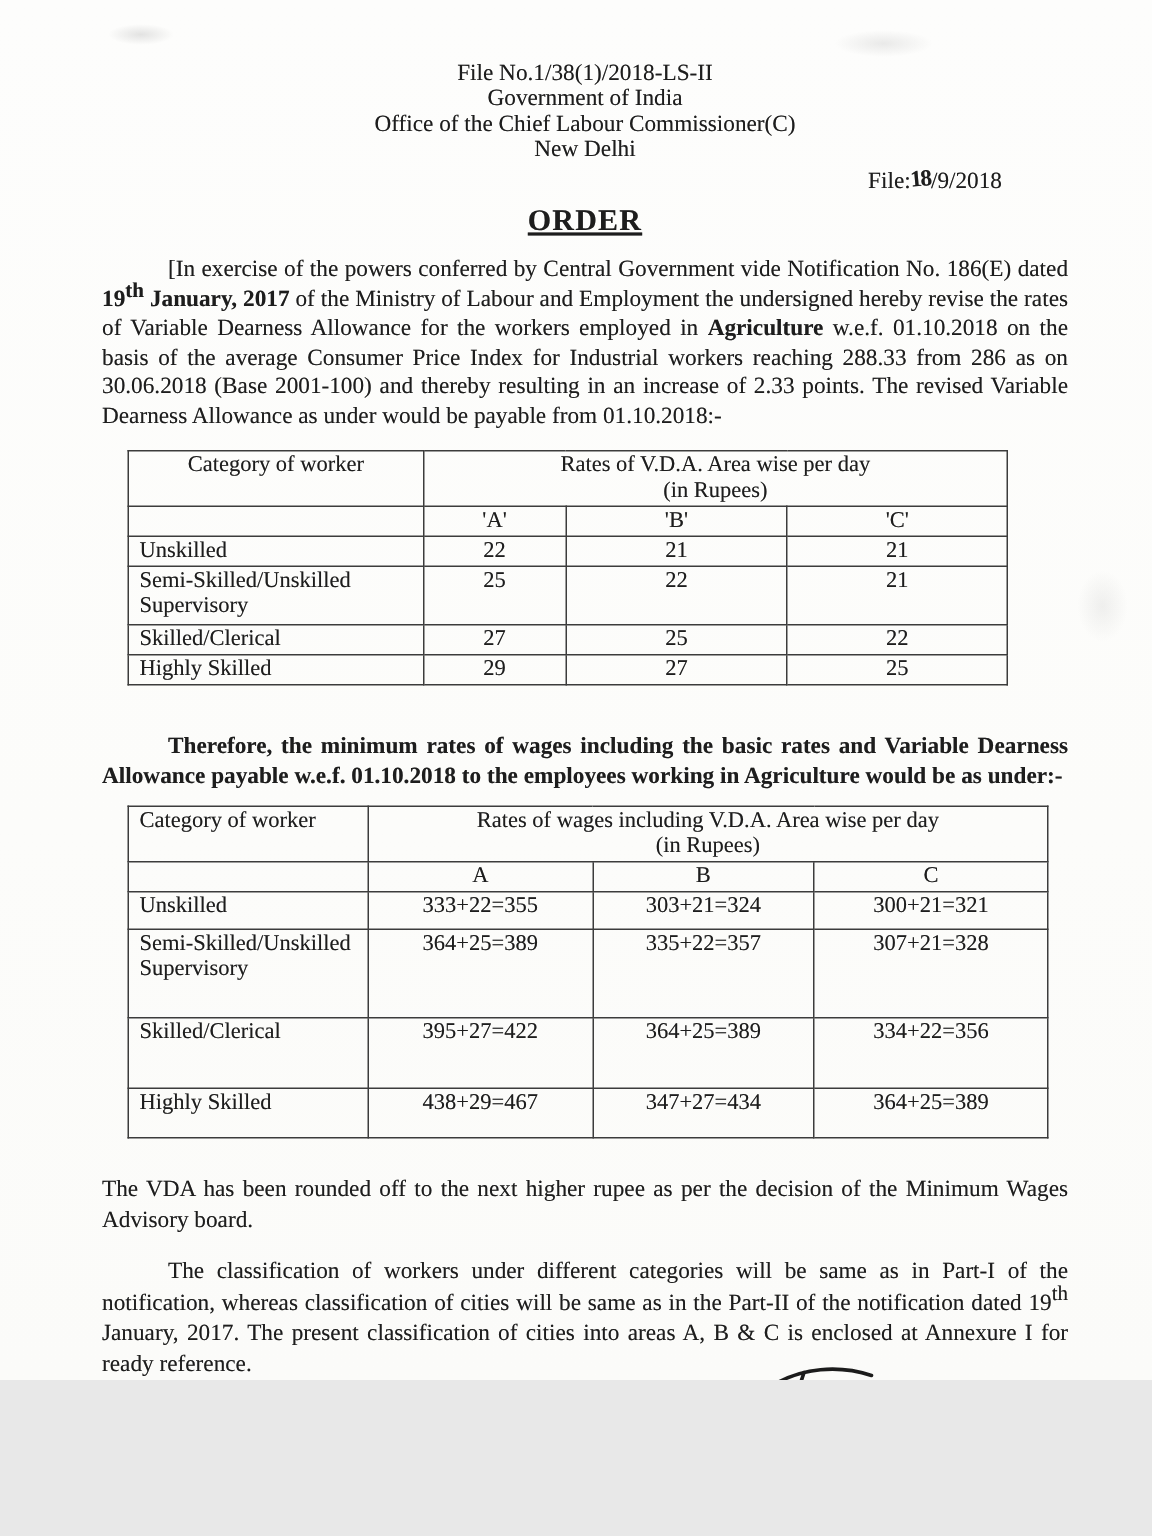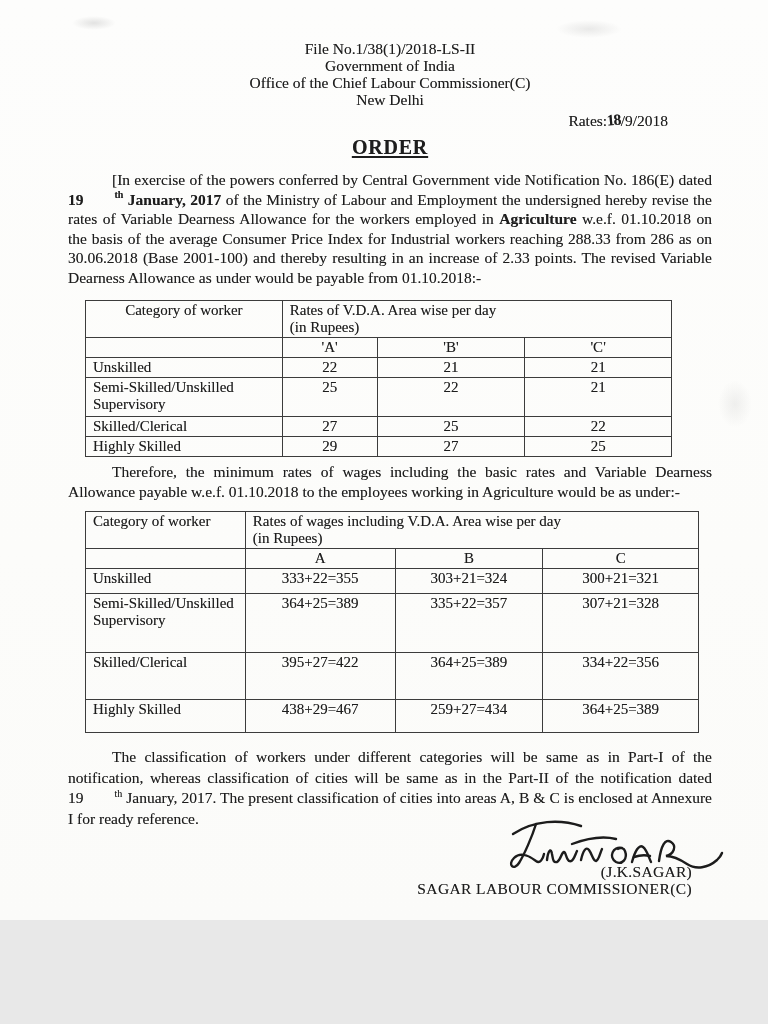--- a/index.html
+++ b/index.html
@@ -29,46 +29,46 @@
   .hand-day { display:inline-block; transform:rotate(-5deg) translateY(-1px); letter-spacing:-1px; font-weight:600; }
   .order-title {
     text-align:center; font-weight:bold; letter-spacing:0.8px;
     font-size:20px; margin-top:6px;
   }
   .order-title span { text-decoration:underline; text-underline-offset:2px; }
 
   .para { text-align:justify; line-height:19.5px; margin:0; }
   .p1 { margin-top:11px; }
   .indent { text-indent:44px; }
-  sup.th { font-size:10px; vertical-align:super; line-height:0;margin-left:31px; }
+  sup.th { font-size:14px; vertical-align:super; line-height:0; }
 
   table.doc-table {
     border-collapse:collapse; margin-left:17px;
     font-size:15px; color:#1d1d1d;
   }
   table.doc-table td {
     border:1px solid #3c3c3c;
     padding:1px 7px;
     line-height:17px;
     vertical-align:top;
   }
   .t1 { width:587px; margin-top:13px; }
   .t1 .c-cat { width:197px; } .t1 .c-a { width:95px; } .t1 .c-b { width:148px; } .t1 .c-c { width:147px; }
   .t2 { width:614px; margin-top:10px; }
   .t2 .c-cat { width:160px; } .t2 .c-a { width:150px; } .t2 .c-b { width:148px; } .t2 .c-c { width:156px; }
   td.cat-h { text-align:center; }
-  td.span-h { }
+  td.span-h { text-align:center; }
   td.num { text-align:center; }
   .t1 tr.r-semi td { height:36px; }
   .t2 tr.r-1 td { height:22px; }
   .t2 tr.r-semi td { height:56px; }
   .t2 tr.r-3 td { height:44px; }
   .t2 tr.r-4 td { height:30px; }
 
-  .p2 { margin-top:5px; }
+  .p2 { margin-top:31px;font-weight:bold; }
   .p3 { margin-top:24px; line-height:20.5px; }
   .p4 { margin-top:14px; line-height:20.5px; }
 
   .sig-block { text-align:right; padding-right:20px; margin-top:-14px; line-height:17px; }
   .sig-svg { display:block; margin-left:auto; margin-right:-32px; margin-bottom:-14px; }
   .sig-name { letter-spacing:0.3px; }
   .sig-desig { letter-spacing:0.4px; }
 
   .footer { margin-top:24px; line-height:20px; }
   .footer .to { margin-left:15px; }
@@ -82,21 +82,21 @@
   <div class="smudge s2"></div>
   <div class="smudge s3"></div>
 
   <div class="hdr">
     <div>File No.1/38(1)/2018-LS-II</div>
     <div>Government of India</div>
     <div>Office of the Chief Labour Commissioner(C)</div>
     <div>New Delhi</div>
   </div>
 
-  <div class="dated"><span>Rates:</span><span class="hand-day">18</span><span>/9/2018</span></div>
+  <div class="dated"><span>File:</span><span class="hand-day">18</span><span>/9/2018</span></div>
 
   <div class="order-title"><span>ORDER</span></div>
 
   <p class="para indent p1"><span>[In exercise of the powers conferred by Central Government vide Notification No. 186(E) dated </span><b><span>19</span><sup class="th">th</sup><span> January, 2017</span></b><span> of the Ministry of Labour and Employment the undersigned hereby revise the rates of Variable Dearness Allowance for the workers employed in </span><b>Agriculture</b><span> w.e.f. 01.10.2018 on the basis of the average Consumer Price Index for Industrial workers reaching 288.33 from 286 as on 30.06.2018 (Base 2001-100) and thereby resulting in an increase of 2.33 points. The revised Variable Dearness Allowance as under would be payable from 01.10.2018:-</span></p>
 
   <table class="doc-table t1">
     <colgroup>
         <col class="c-cat">
         <col class="c-a">
         <col class="c-b">
@@ -180,26 +180,27 @@
       </tr>
       <tr class="r-3">
         <td>Skilled/Clerical</td>
         <td class="num">395+27=422</td>
         <td class="num">364+25=389</td>
         <td class="num">334+22=356</td>
       </tr>
       <tr class="r-4">
         <td>Highly Skilled</td>
         <td class="num">438+29=467</td>
-        <td class="num">259+27=434</td>
+        <td class="num">347+27=434</td>
         <td class="num">364+25=389</td>
       </tr>
     </tbody>
   </table>
 
+  <p class="para p3">The VDA has been rounded off to the next higher rupee as per the decision of the Minimum Wages Advisory board.</p>
 
   <p class="para indent p4"><span>The classification of workers under different categories will be same as in Part-I of the notification, whereas classification of cities will be same as in the Part-II of the notification dated 19</span><sup class="th">th</sup><span> January, 2017. The present classification of cities into areas A, B &amp; C is enclosed at Annexure I for ready reference.</span></p>
 
   <div class="sig-block">
     <svg class="sig-svg" width="222" height="62" viewBox="0 0 222 62" fill="none" xmlns="http://www.w3.org/2000/svg">
       <g stroke="#1c1c1c" stroke-width="2.4" stroke-linecap="round" fill="none">
         <path d="M34,9 C30,22 22,40 17,48 C12,56 5,50 12,43 C19,36 29,42 34,46 C38,49 41,44 42,39"></path>
         <path d="M11,19 C32,5 58,4 79,11"></path>
         <path d="M45,45 C46,36 49,32 50,39 C51,44 51,48 55,47 C59,45 59,38 62,37 C64,37 64,44 67,46 C71,48 73,40 75,36"></path>
         <path d="M79,45 C81,36 84,31 87,35 C90,39 91,46 94,46 C97,45 98,38 100,34"></path>

